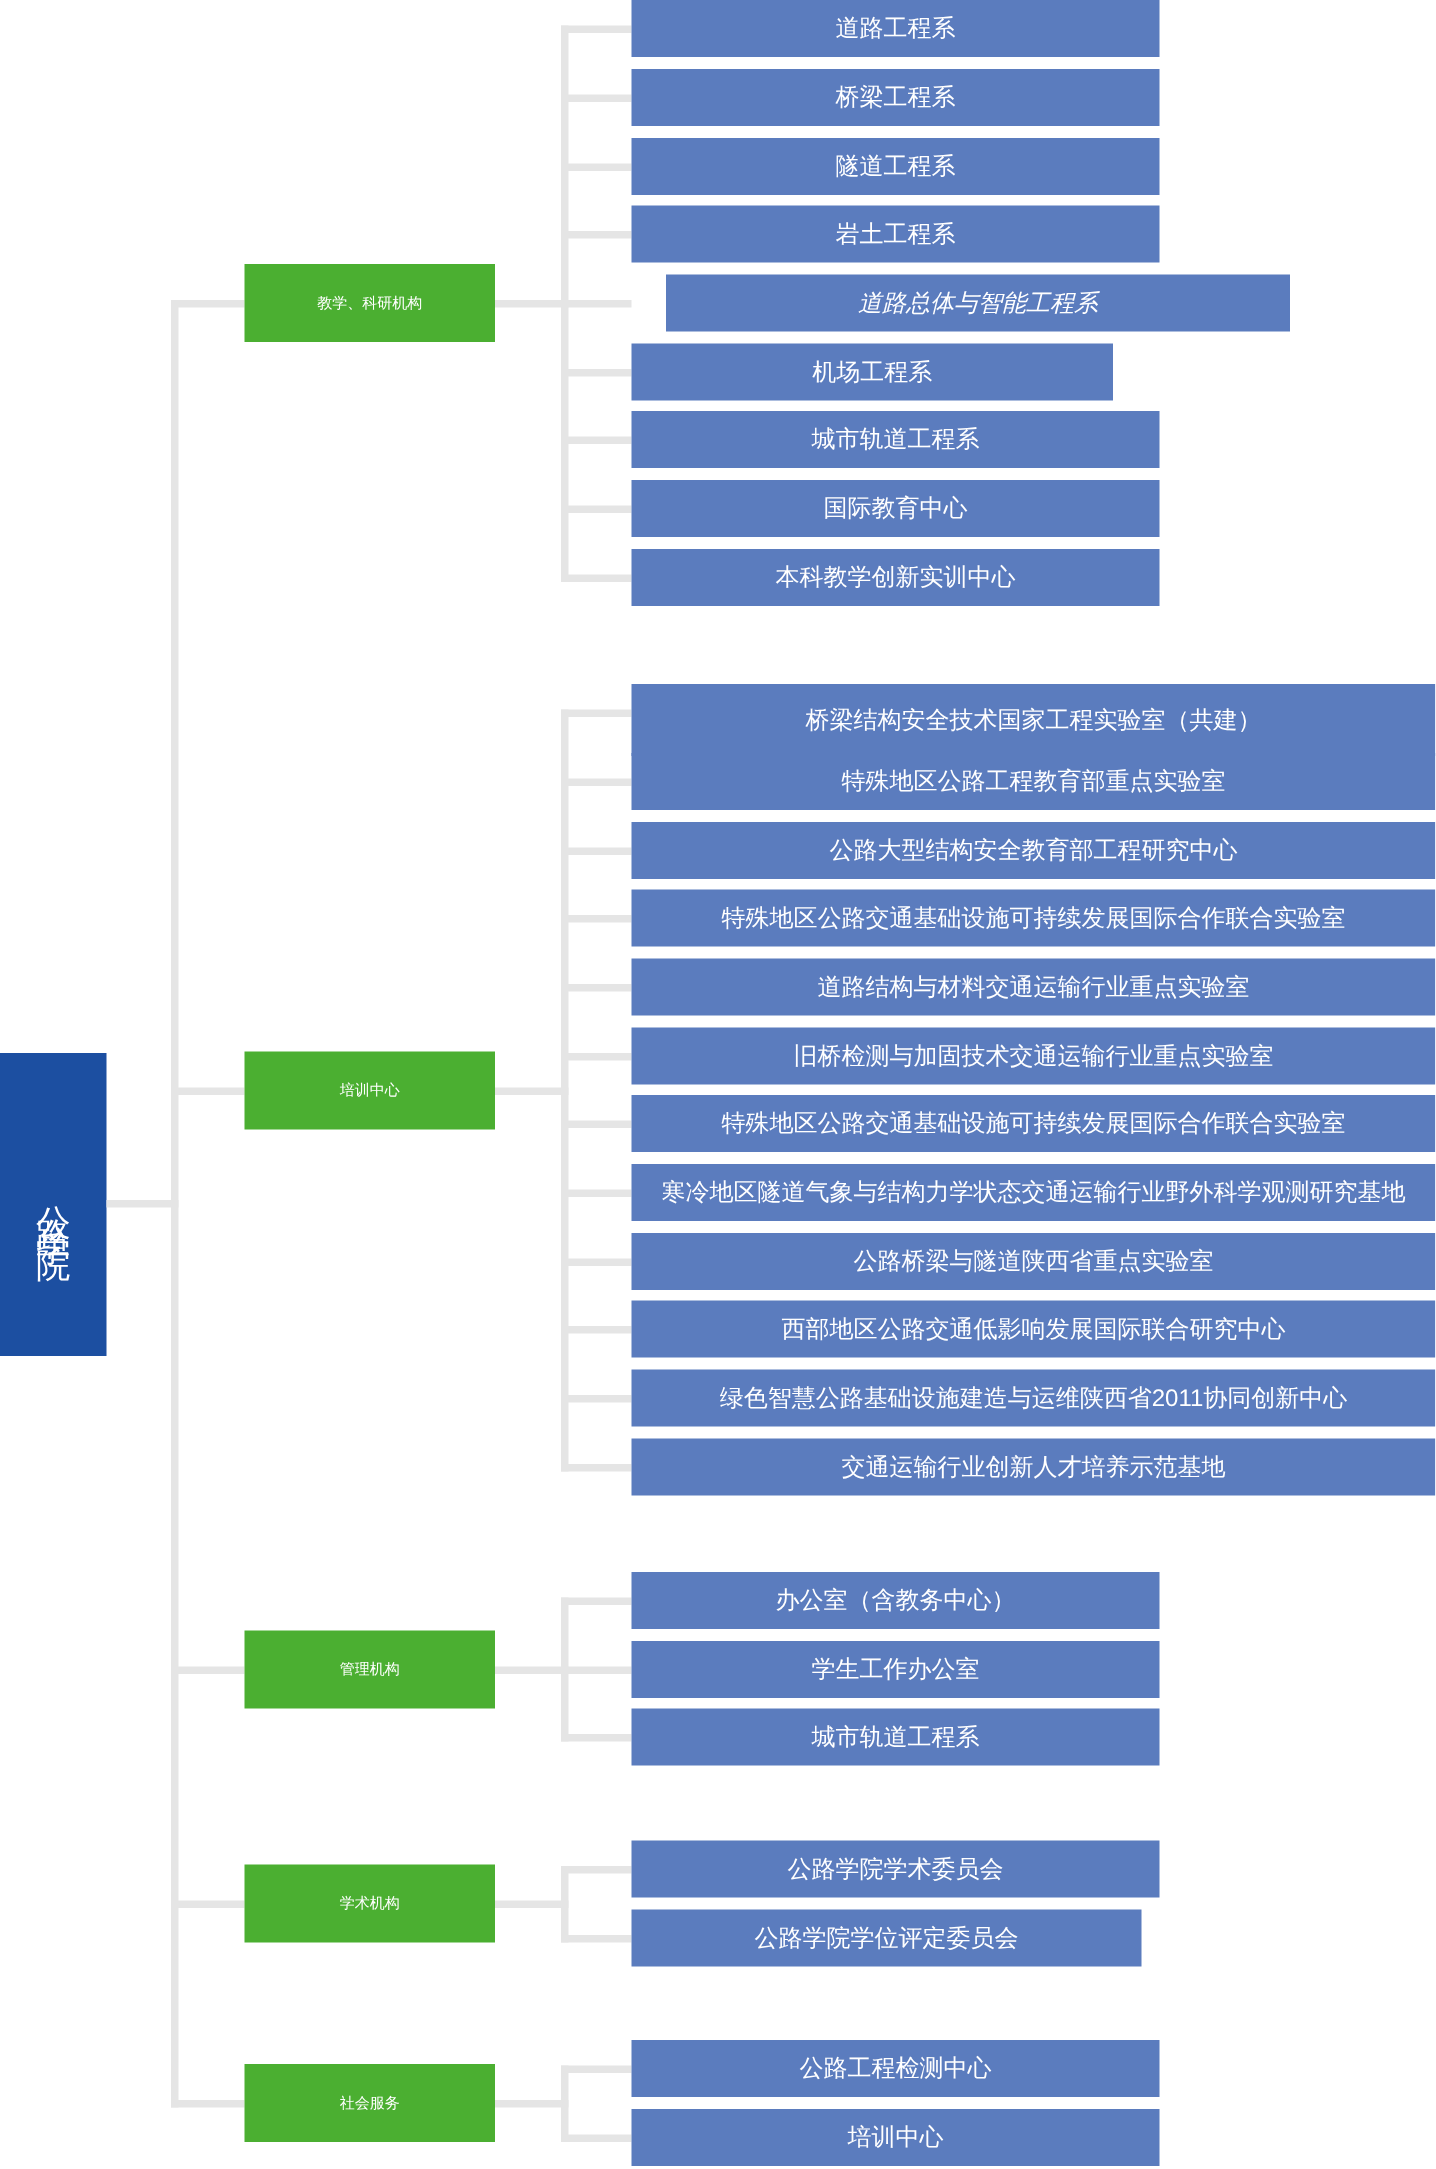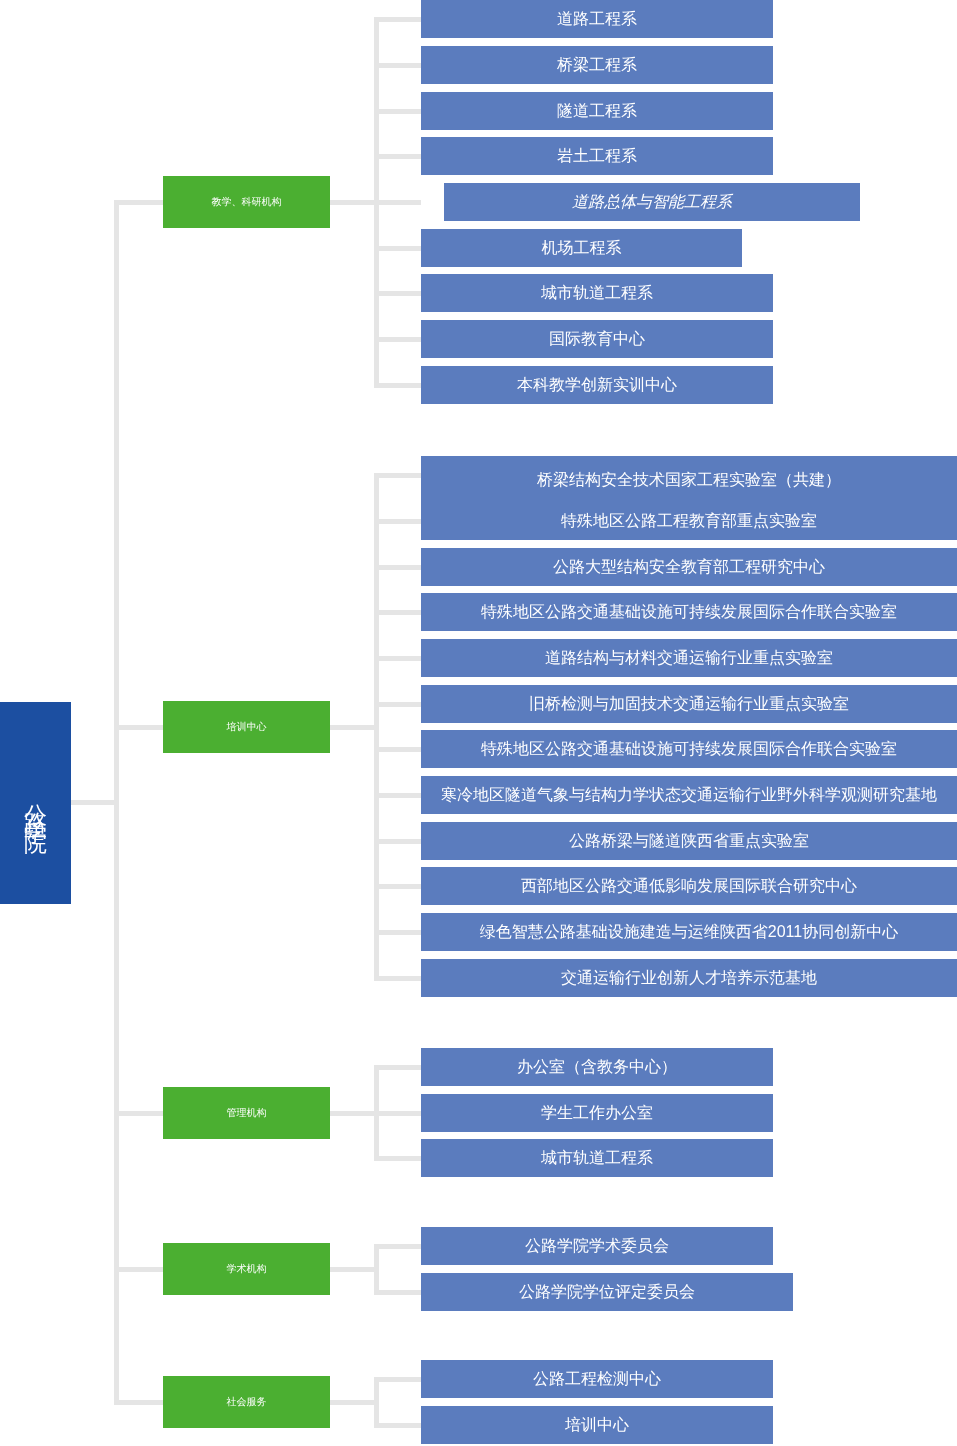--- a/index.html
+++ b/index.html
@@ -112,21 +112,21 @@
       <div class="node unit-node" style="left: 421px; top: 1094px; width: 352px; height: 38px;">学生工作办公室</div>
       <div class="line" style="left: 374px; top: 1155.5px; width: 47px; height: 5px;"></div>
       <div class="node unit-node" style="left: 421px; top: 1139px; width: 352px; height: 38px;">城市轨道工程系</div>
       <div class="line" style="left: 114px; top: 1266.5px; width: 49px; height: 5px;"></div>
       <div class="node category-node" style="left: 163px; top: 1243px; width: 167px; height: 52px;">学术机构</div>
       <div class="line" style="left: 330px; top: 1266.5px; width: 49px; height: 5px;"></div>
       <div class="line" style="left: 374px; top: 1243.5px; width: 5px; height: 51px;"></div>
       <div class="line" style="left: 374px; top: 1243.5px; width: 47px; height: 5px;"></div>
       <div class="node unit-node" style="left: 421px; top: 1227px; width: 352px; height: 38px;">公路学院学术委员会</div>
       <div class="line" style="left: 374px; top: 1289.5px; width: 47px; height: 5px;"></div>
-      <div class="node unit-node" style="left: 421px; top: 1273px; width: 372px; height: 38px;">公路学院学位评定委员会</div>
+      <div class="node unit-node" style="left: 421px; top: 1273px; width: 340px; height: 38px;">公路学院学位评定委员会</div>
       <div class="line" style="left: 114px; top: 1399.5px; width: 49px; height: 5px;"></div>
       <div class="node category-node" style="left: 163px; top: 1376px; width: 167px; height: 52px;">社会服务</div>
       <div class="line" style="left: 330px; top: 1399.5px; width: 49px; height: 5px;"></div>
       <div class="line" style="left: 374px; top: 1376.5px; width: 5px; height: 51px;"></div>
       <div class="line" style="left: 374px; top: 1376.5px; width: 47px; height: 5px;"></div>
       <div class="node unit-node" style="left: 421px; top: 1360px; width: 352px; height: 38px;">公路工程检测中心</div>
       <div class="line" style="left: 374px; top: 1422.5px; width: 47px; height: 5px;"></div>
       <div class="node unit-node" style="left: 421px; top: 1406px; width: 352px; height: 38px;">培训中心</div>
     </div>
 </div>

